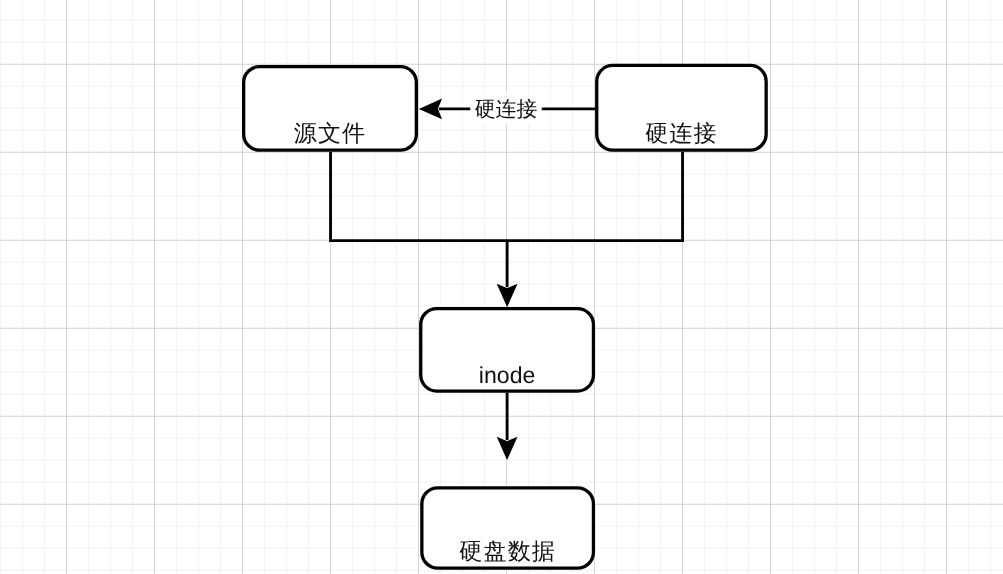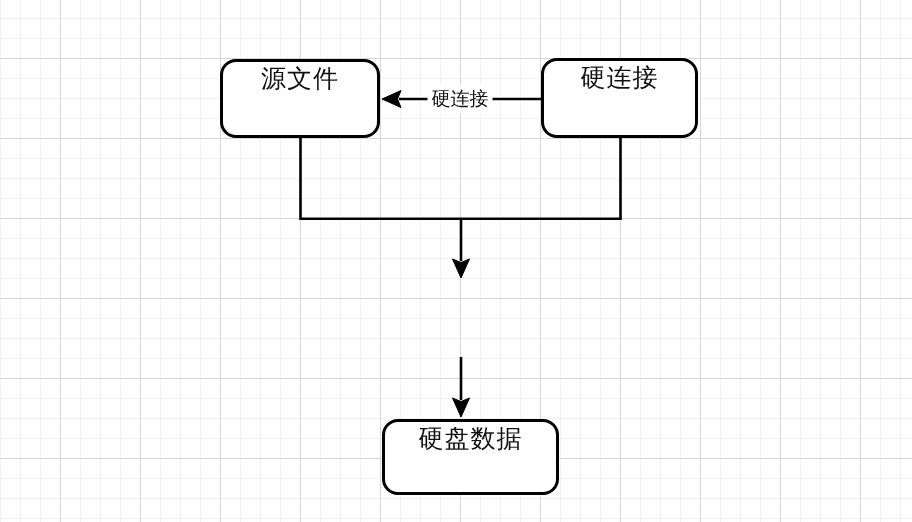--- a/index.html
+++ b/index.html
@@ -29,30 +29,30 @@
     height: 522px;
     pointer-events: none;
   }
   .node {
     position: absolute;
     box-sizing: border-box;
     background: #ffffff;
     border: 3px solid #000000;
     border-radius: 16px;
     display: flex;
-    align-items: flex-start;
+    align-items: flex-end;
     justify-content: center;
-    font-size: 25px;
+    font-size: 21px;
     color: #111111;
     letter-spacing: 1px;
   }
   .node-source   { left: 220px; top: 59px;  width: 160px; height: 79px; }
   .node-hardlink { left: 541px; top: 58px;  width: 157px; height: 80px; }
   .node-inode    { left: 381px; top: 279px; width: 160px; height: 78px; letter-spacing: 0; }
-  .node-disk     { left: 382px; top: 419px; width: 177px; height: 76px; }
+  .node-disk     { left: 382px; top: 442px; width: 159px; height: 76px; }
   .edge-label {
     position: absolute;
     left: 460px;
     top: 99px;
     transform: translate(-50%, -50%);
     background: #ffffff;
     padding: 1px 4px;
     font-size: 19px;
     color: #111111;
     white-space: nowrap;
@@ -89,19 +89,22 @@
   <div class="node node-source">
     <span>源文件</span>
   </div>
 
   <div class="node node-hardlink">
     <span>硬连接</span>
   </div>
 
   <div class="edge-label">硬连接</div>
 
+  <div class="node node-inode">
+    <span>inode</span>
+  </div>
 
   <div class="node node-disk">
     <span>硬盘数据</span>
   </div>
 
 
 </div>
 
 </body></html>

